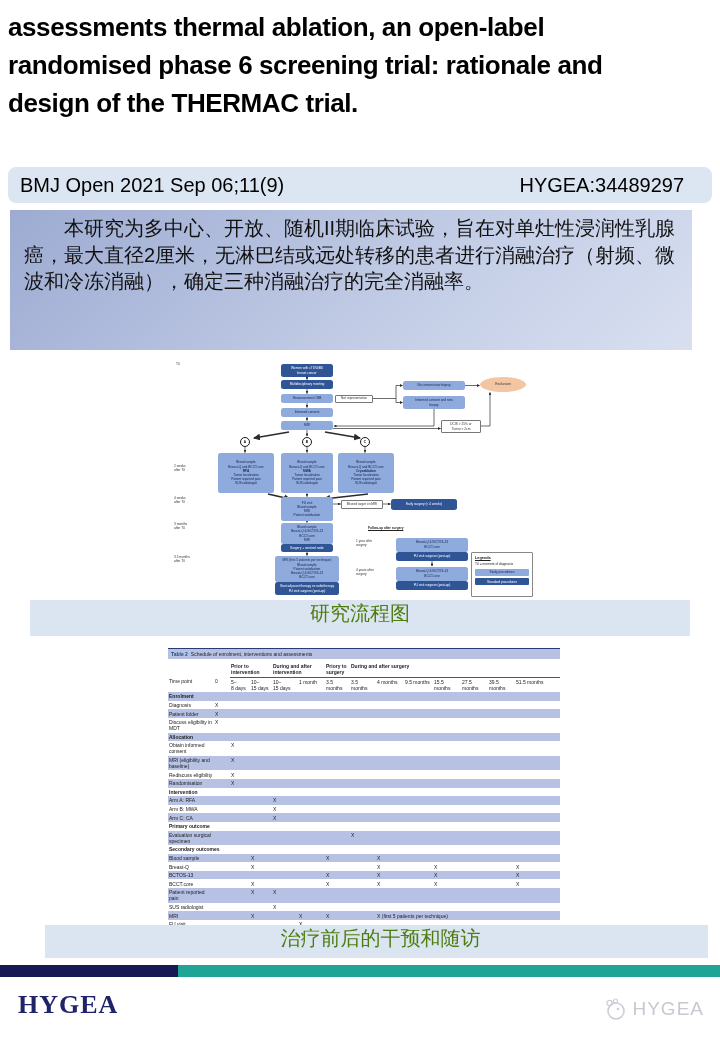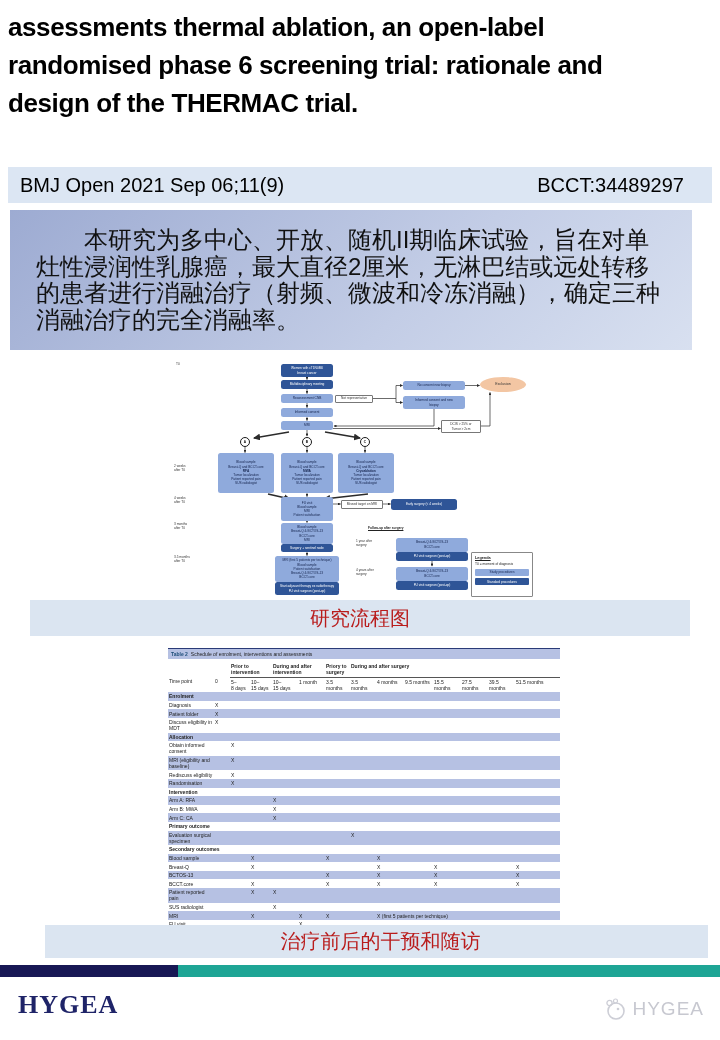--- a/index.html
+++ b/index.html
@@ -7,28 +7,28 @@
        font-family:"Liberation Sans","DejaVu Sans",sans-serif;overflow:hidden;}
 
   
   .title{position:absolute;left:8px;top:8px;width:706px;color:#000;
          font-weight:bold;font-size:26px;line-height:38px;letter-spacing:-0.4px;}
   .title div{white-space:nowrap;}
 
   
   .cite{position:absolute;left:8px;top:167px;width:704px;height:36px;background:#dce6f3;
         display:flex;justify-content:space-between;align-items:center;
-        font-size:20px;color:#000;padding:0 0;box-sizing:border-box;}
+        font-size:20px;color:#000;padding:0 0;box-sizing:border-box;border-radius:8px;}
   .cite .j{margin-left:12px;} .cite .p{margin-right:28px;}
 
   
   .abstract{position:absolute;left:10px;top:210px;width:682px;height:140px;
             background:linear-gradient(135deg,#9dabd2 0%,#c3cde6 60%,#d8e0f0 100%);
             box-sizing:border-box;padding:5px 14px 0 14px;overflow:hidden;}
-  .abstract p{margin:12px;font-size:24px;line-height:26.5px;color:#111;text-indent:2em;
+  .abstract p{margin:0;font-size:20px;line-height:26.5px;color:#111;text-indent:2em;
               font-family:"Liberation Sans","DejaVu Sans",sans-serif;}
 
   
   #flowchart{position:absolute;left:170px;top:360px;width:372px;height:242px;background:#fff;}
   #flowchart svg{position:absolute;left:0;top:0;}
   .fc-node{position:absolute;box-sizing:border-box;display:flex;flex-direction:column;
            justify-content:center;align-items:center;text-align:center;border-radius:2.5px;}
   .fc-dark{background:#2f5597;color:#fff;}
   .fc-light{background:#8faadc;color:#15244d;}
   .fc-white{background:#fff;border:0.7px solid #777;color:#333;border-radius:1px;}
@@ -42,22 +42,22 @@
   .fc-ellipse .fc-line{font-size:3.6px;}
   .fc-legend{border:0.7px solid #888;background:#fff;border-radius:1px;
              align-items:stretch;justify-content:flex-start;padding:2.5px 3px;text-align:left;}
   .lg-title{font-size:3.8px;font-weight:bold;text-decoration:underline;color:#222;}
   .lg-line{font-size:3.3px;color:#222;margin-top:2.5px;}
   .lg-chip{font-size:3.2px;margin-top:2.5px;padding:1.5px 0;text-align:center;border-radius:1px;}
   .lg-chip.light{background:#8faadc;color:#15244d;}
   .lg-chip.dark{background:#2f5597;color:#fff;}
 
   
-  .caption{position:absolute;background:#dbe5f1;color:#b91c1c;font-size:20px;
-           display:flex;align-items:center;justify-content:center;}
+  .caption{position:absolute;background:#dbe5f1;color:#4d7c0f;font-size:20px;
+           display:flex;justify-content:center;}
   #cap1{left:30px;top:600px;width:660px;height:36px;}
   #cap2{left:45px;top:925px;width:655px;height:33px;padding-left:8px;}
 
   
   #schedule-table{position:absolute;left:168px;top:648px;width:392px;color:#222;}
   .tbl-title{background:#b6c1e3;border-top:1.5px solid #2a3a77;font-size:5px;
              padding:2px 3px;line-height:1.2;}
   .tbl-title b{color:#1f4e79;margin-right:3px;}
   table.sch{border-collapse:collapse;table-layout:fixed;width:392px;margin-top:3px;
             font-size:5px;line-height:1.2;}
@@ -81,21 +81,21 @@
 <body>
 
 <div class="title">
   <div>assessments thermal ablation, an open-label</div>
   <div>randomised phase 6 screening trial: rationale and</div>
   <div>design of the THERMAC trial.</div>
 </div>
 
 <div class="cite">
   <span class="j">BMJ Open 2021 Sep 06;11(9)</span>
-  <span class="p">BCCT:34489297</span>
+  <span class="p">HYGEA:34489297</span>
 </div>
 
 <div class="abstract">
   <p>本研究为多中心、开放、随机II期临床试验，旨在对单灶性浸润性乳腺癌，最大直径2厘米，无淋巴结或远处转移的患者进行消融治疗（射频、微波和冷冻消融），确定三种消融治疗的完全消融率。</p>
 </div>
 
 <div id="flowchart">
     <svg width="372" height="242" viewBox="0 0 372 242">
       <defs>
         <marker id="arw" markerWidth="4.5" markerHeight="4" refX="3.6" refY="2" orient="auto">

